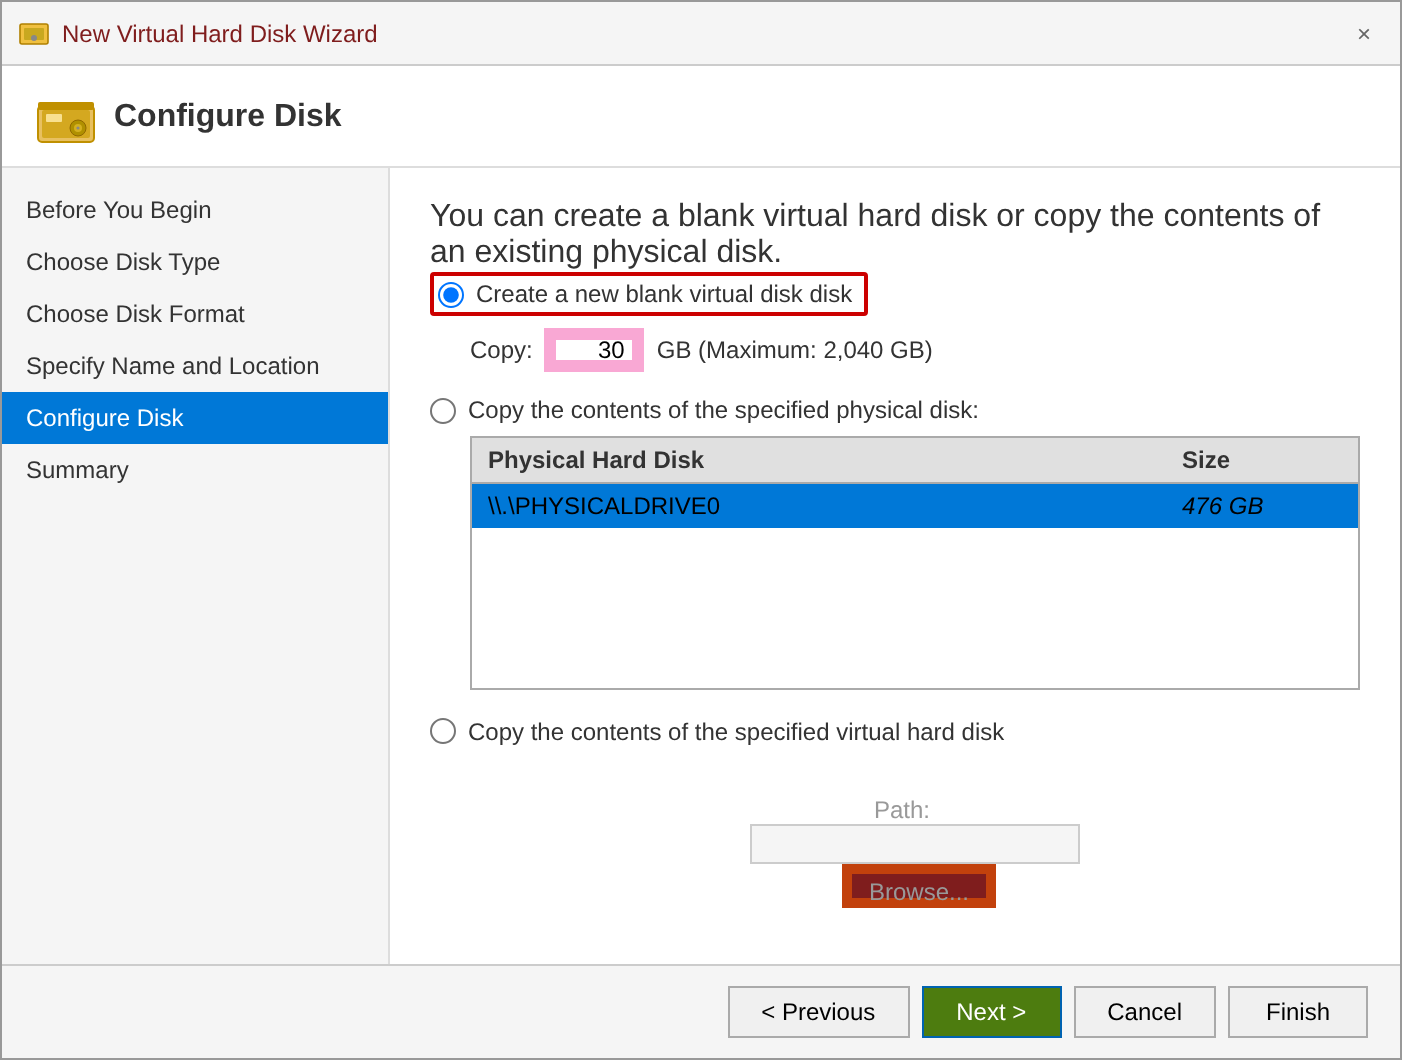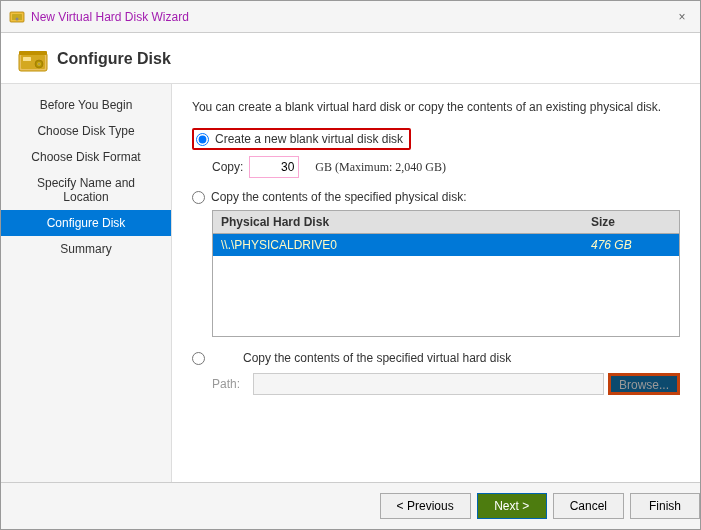--- a/index.html
+++ b/index.html
@@ -34,21 +34,21 @@
     }
     .title-bar-icon {
       width: 16px;
       height: 16px;
       margin-right: 6px;
       flex-shrink: 0;
     }
     .title-bar-text {
       flex: 1;
       font-size: 12px;
-      color: #a21caf;
+      color: #7f1d1d;
     }
     .title-bar-close {
       width: 20px;
       height: 20px;
       display: flex;
       align-items: center;
       justify-content: center;
       font-size: 12px;
       cursor: pointer;
       color: #666;
@@ -74,49 +74,47 @@
       color: #333;
     }
 
     .content-area {
       display: flex;
       flex: 1;
       overflow: hidden;
     }
 
     .sidebar {
-      width: 171px;
+      width: 194px;
       background: #f5f5f5;
       border-right: 1px solid #ddd;
       padding: 8px 0;
       flex-shrink: 0;
-      text-align: center;
     }
     .sidebar-item {
       padding: 6px 12px;
       cursor: pointer;
       color: #333;
       font-size: 12px;
     }
     .sidebar-item.active {
       background: #0078d7;
       color: white;
     }
 
     .main-content {
       flex: 1;
       padding: 16px 20px;
       overflow-y: auto;
       background: white;
     }
 
     .description-text {
-      font-size: 12px;
-      color: #333;
-      margin-bottom: 14px;
+      font-size: 16px;
+      color: #333;
     }
 
     .radio-group { margin-bottom: 12px; }
     .radio-option {
       display: flex;
       align-items: center;
       margin-bottom: 6px;
     }
     .radio-option input[type="radio"] {
       margin-right: 6px;
@@ -141,30 +139,29 @@
       margin-bottom: 12px;
     }
     .size-label {
       font-size: 12px;
       color: #333;
       margin-right: 6px;
     }
     .size-input {
       width: 50px;
       height: 22px;
-      border: 1px solid #f9a8d4;
+      border: 6px solid #f9a8d4;
       padding: 2px 4px;
       font-size: 12px;
       text-align: right;
     }
     .size-unit {
       font-size: 12px;
       color: #333;
-      margin-left: 16px;
-      font-family: Liberation Serif, serif;
+      margin-left: 6px;
     }
 
     .copy-physical-section { margin-bottom: 12px; }
     .copy-physical-label {
       display: flex;
       align-items: center;
       margin-bottom: 6px;
     }
 
     .disk-table-container {
@@ -189,42 +186,42 @@
 
     .disk-table-row {
       display: flex;
       padding: 4px 8px;
       cursor: pointer;
     }
     .disk-table-row.selected {
       background: #0078d7;
       color: white;
     }
-    .disk-table-row.selected .disk-cell { color: #fef9c3; }
+    .disk-table-row.selected .disk-cell { color: #000000; }
     .disk-cell {
       font-size: 12px;
       color: #333;
     }
     .disk-cell:first-child { flex: 1; }
     .disk-cell:last-child { width: 80px; font-style: italic; }
     .disk-table-empty {
       height: 80px;
     }
 
     .copy-vhd-section { margin-top: 14px; }
     .copy-vhd-label {
       display: flex;
-      align-items: flex-end;
-      margin-bottom: 8px;
-      gap: 32px;
+      align-items: flex-start;
+      margin-bottom: 25px;
     }
     .path-row {
       display: flex;
       align-items: center;
       margin-left: 20px;
+      flex-direction: column;
     }
     .path-label {
       font-size: 12px;
       color: #999;
       margin-right: 6px;
       width: 35px;
     }
     .path-input {
       flex: 1;
       height: 22px;
@@ -232,29 +229,29 @@
       font-size: 12px;
       padding: 2px 4px;
       background: #f5f5f5;
       color: #999;
     }
     .browse-button {
       margin-left: 4px;
       padding: 2px 8px;
       height: 22px;
       font-size: 12px;
-      background: #0c4a6e;
-      border: 3px solid #c2410c;
+      background: #7f1d1d;
+      border: 5px solid #c2410c;
       cursor: pointer;
       color: #999;
     }
 
     .footer {
       border-top: 1px solid #ccc;
-      padding: 10px 0;
+      padding: 10px 16px;
       display: flex;
       justify-content: flex-end;
       align-items: center;
       gap: 6px;
       background: #f5f5f5;
       flex-shrink: 0;
     }
     .footer-btn {
       padding: 5px 16px;
       font-size: 12px;

